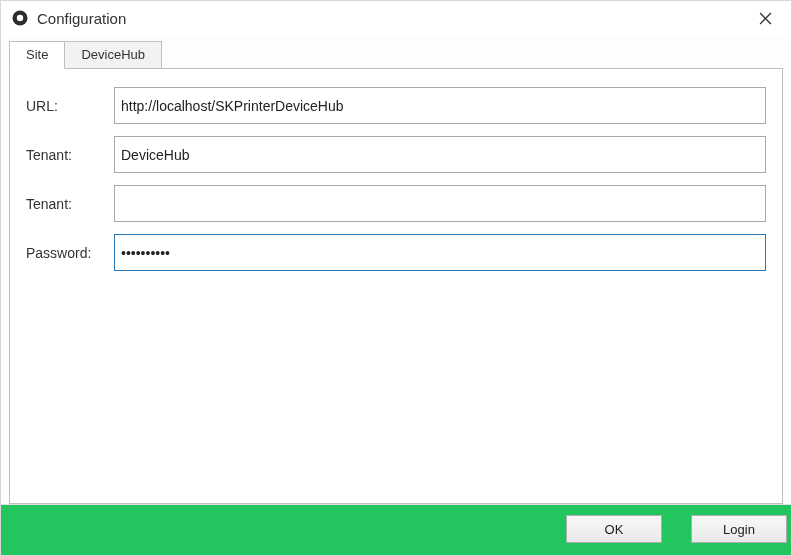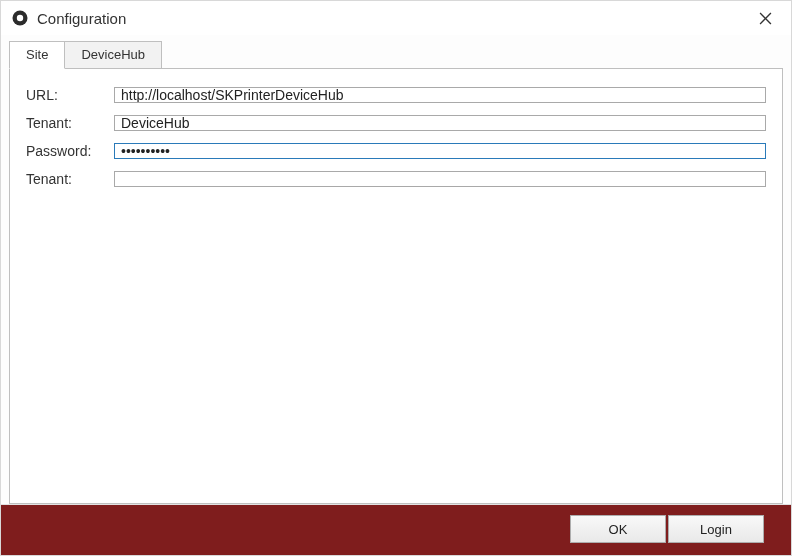--- a/index.html
+++ b/index.html
@@ -102,39 +102,39 @@
       align-items: center;
       margin-bottom: 12px;
     }
     .form-label {
       width: 88px;
       font-size: 14px;
       color: #333;
     }
     .form-input {
       flex: 1;
-      height: 16px;
+      height: 37px;
       border: 1px solid #a9a9a9;
       padding: 2px 6px;
       font-size: 14px;
       font-family: inherit;
       color: #222;
       background: #ffffff;
     }
     .form-input.focused {
       border: 1px solid #2a7ab9;
     }
 
     .footer {
       display: flex;
       justify-content: flex-end;
       align-items: center;
-      gap: 2px;
-      padding: 10px 27px 12px 0;
-      background: #7f1d1d;
+      gap: 29px;
+      padding: 10px 4px 12px 0;
+      background: #22c55e;
       border-top: 1px solid #e2e2e2;
     }
     .dlg-button {
       min-width: 96px;
       height: 28px;
       border: 1px solid #adadad;
       background: linear-gradient(#f8f8f8, #e9e9e9);
       font-size: 13px;
       font-family: inherit;
       cursor: pointer;
@@ -181,27 +181,27 @@
         <div class="form-label">URL:</div>
         <input type="text" class="form-input" value="http://localhost/SKPrinterDeviceHub" style="">
       </div>
 
       <div class="form-row">
         <div class="form-label">Tenant:</div>
         <input type="text" class="form-input" value="DeviceHub" style="">
       </div>
 
       <div class="form-row">
+        <div class="form-label">Tenant:</div>
+        <input type="text" class="form-input" value="" style="">
+      </div>
+
+      <div class="form-row">
         <div class="form-label">Password:</div>
         <input type="text" class="form-input focused" value="••••••••••" style="">
-      </div>
-
-      <div class="form-row">
-        <div class="form-label">Tenant:</div>
-        <input type="text" class="form-input" value="" style="">
       </div>
 
     </div>
 
   </div>
 
   <div class="footer">
     <button class="dlg-button">OK</button>
     <button class="dlg-button">Login</button>
   </div>

